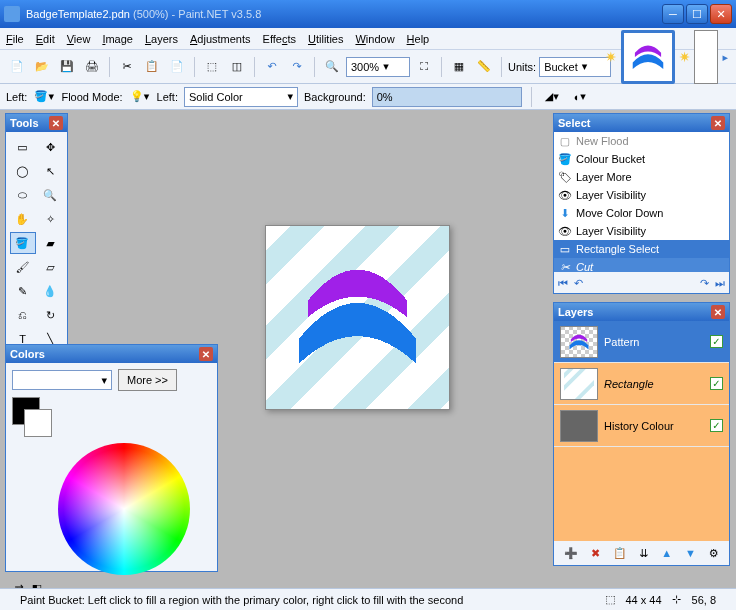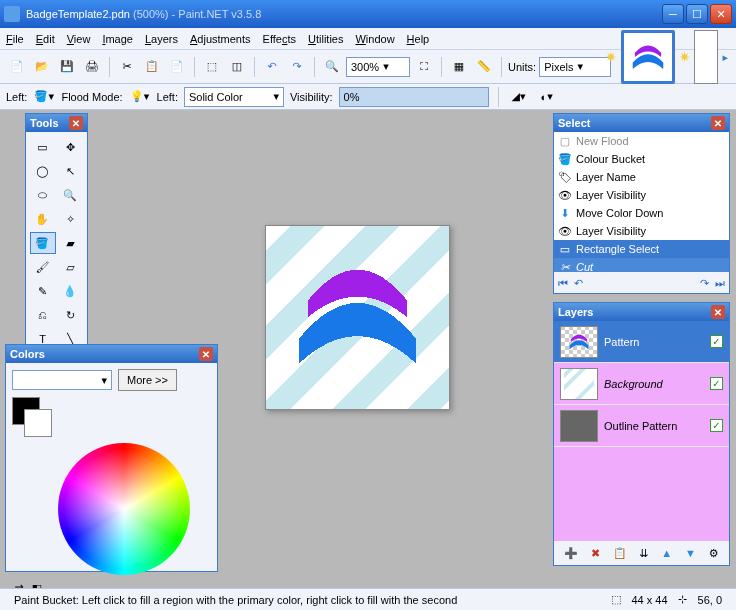--- a/index.html
+++ b/index.html
@@ -31,49 +31,49 @@
 
 .thumb-box { position: absolute; top: 30px; right: 8px; display: flex; align-items: center; gap: 4px; }
 .thumb { width: 54px; height: 54px; background: #fff; border: 3px solid #3a7ad0; border-radius: 2px; box-shadow: 0 0 0 1px #fff inset; }
 .thumb2 { width: 24px; height: 54px; background: #fff; border: 1px solid #888; }
 .star { color: #f8c838; font-size: 14px; }
 
 .panel { position: absolute; background: #f0f4fa; border: 1px solid #3a7ad0; }
 .panel-title { height: 18px; background: linear-gradient(to bottom,#5a9ae0,#2a6ac8); color: #fff; font-weight: bold; display: flex; align-items: center; justify-content: space-between; padding: 0 4px; }
 .panel-close { width: 14px; height: 14px; background: #c85040; color: #fff; display: flex; align-items: center; justify-content: center; cursor: pointer; font-size: 10px; border-radius: 2px; }
 
-.tools-panel { top: 113px; left: 5px; width: 63px; margin-left: 20px; }
+.tools-panel { top: 113px; left: 5px; width: 63px; }
 .tools-grid { display: grid; grid-template-columns: repeat(2, 26px); gap: 2px; padding: 4px 3px; justify-content: center; }
 .tool { width: 26px; height: 22px; display: flex; align-items: center; justify-content: center; border: 1px solid transparent; cursor: pointer; }
 .tool.active { background: #c8e0f8; border: 1px solid #4080d0; }
 
 .colors-panel { top: 344px; left: 5px; width: 213px; height: 228px; }
 .colors-body { padding: 6px; }
 .color-wheel { width: 132px; height: 132px; border-radius: 50%; background: conic-gradient(red,yellow,lime,cyan,blue,magenta,red); position: relative; margin: 6px 0 0 46px; }
 .color-wheel::after { content:""; position:absolute; inset:0; border-radius:50%; background: radial-gradient(circle,#fff 0%, transparent 65%); }
 .swatch { display: inline-block; width: 28px; height: 28px; border: 1px solid #888; }
 .palette { display: flex; margin-top: 8px; }
 .palette div { width: 10px; height: 10px; }
 
 .history-panel { top: 113px; right: 6px; width: 177px; height: 181px; }
 .history-list { height: 140px; overflow: hidden; background: #fff; }
 .hist-item { height: 18px; display: flex; align-items: center; padding: 0 4px; gap: 4px; cursor: pointer; }
 .hist-item.sel { background: #3a7ad0; color: #fff; }
 .hist-item.cut { background: #4a88d8; color: #fff; font-style: italic; }
 .hist-actions { height: 22px; display: flex; align-items: center; padding: 0 4px; gap: 6px; }
 
 .layers-panel { top: 302px; right: 6px; width: 177px; height: 264px; }
-.layers-list { background: #f0abfc; height: 220px; overflow: hidden; }
+.layers-list { background: #fdba74; height: 220px; overflow: hidden; }
 .layer-item { height: 42px; display: flex; align-items: center; padding: 0 6px; gap: 6px; border-bottom: 1px solid #e8e8e8; cursor: pointer; }
 .layer-item.sel { background: #3a7ad0; color: #fff; }
 .layer-thumb { width: 38px; height: 32px; background: #fff; border: 1px solid #888; flex-shrink: 0; }
 .layer-chk { width: 13px; height: 13px; border: 1px solid #3a9a3a; background: #fff; display: flex; align-items: center; justify-content: center; color: #1a8a1a; font-size: 10px; }
 .layers-actions { height: 24px; display: flex; align-items: center; justify-content: space-around; padding: 0 4px; }
 
-.statusbar { position: absolute; bottom: 0; left: 0; right: 0; height: 22px; background: #f0f4fa; border-top: 1px solid #b8c8e0; display: flex; align-items: center; padding: 0 14px; gap: 8px; }
+.statusbar { position: absolute; bottom: 0; left: 0; right: 0; height: 22px; background: #f0f4fa; border-top: 1px solid #b8c8e0; display: flex; align-items: center; padding: 0 20px; gap: 8px; }
 .statusbar .fill { flex: 1; }
 .iconbox { width: 14px; height: 14px; display:inline-flex; align-items:center; justify-content:center; }
 
 svg { display: block; }
 </style>
 </head>
 <body>
 
 <div class="titlebar">
   <div class="icon"></div>
@@ -152,36 +152,36 @@
   <div class="sep"></div>
   <div class="tbtn">
       <span>▦</span>
     </div>
   <div class="tbtn">
       <span>📏</span>
     </div>
   <div class="sep"></div>
   <span>Units:</span>
   <div class="combo" style="width:72px">
-      <span>Pixels</span>
+      <span>Bucket</span>
       <span class="arrow">▾</span>
     </div>
 </div>
 
 <div class="subbar">
   <span>Left:</span>
   <div class="tbtn"><span style="color:#2a6ac8">🪣</span>▾</div>
   <span>Flood Mode:</span>
   <div class="tbtn"><span>💡</span>▾</div>
   <span>Left:</span>
-  <div class="combo" style="width:100px">
+  <div class="combo" style="width:114px">
       <span>Solid Color</span>
       <span class="arrow" style="margin-left:auto">▾</span>
     </div>
-  <span>Visibility:</span>
+  <span>Background:</span>
   <div class="combo" style="width:150px;background:linear-gradient(to right,#fff 0%,#fff 0%,#c0d8f0 0%,#c0d8f0 100%)">
       <span>0%</span>
     </div>
   <div class="sep"></div>
   <div class="tbtn"><span>◢</span>▾</div>
   <div class="tbtn"><span>◐</span>▾</div>
 </div>
 
 <div class="workspace">
   <div class="canvas-area">
@@ -300,21 +300,21 @@
     <div class="hist-item" style="color:#888">
         <span class="iconbox">▢</span>
         <span>New Flood</span>
       </div>
     <div class="hist-item">
         <span class="iconbox">🪣</span>
         <span>Colour Bucket</span>
       </div>
     <div class="hist-item">
         <span class="iconbox">🏷</span>
-        <span>Layer Name</span>
+        <span>Layer More</span>
       </div>
     <div class="hist-item">
         <span class="iconbox">👁</span>
         <span>Layer Visibility</span>
       </div>
     <div class="hist-item">
         <span class="iconbox" style="color:#2a8ae0">⬇</span>
         <span>Move Color Down</span>
       </div>
     <div class="hist-item">
@@ -359,40 +359,40 @@
       <div class="layer-thumb">
           <svg width="36" height="30" viewBox="0 0 44 44">
             <rect width="44" height="44" fill="#fff"></rect>
             <g fill="#c8e8ef">
               <polygon points="0,6 6,0 14,0 0,14"></polygon>
               <polygon points="0,24 24,0 32,0 0,32"></polygon>
               <polygon points="16,44 44,16 44,24 24,44"></polygon>
             </g>
           </svg>
         </div>
-      <span style="flex:1;font-style:italic">Background</span>
+      <span style="flex:1;font-style:italic">Rectangle</span>
       <div class="layer-chk">✓</div>
     </div>
     <div class="layer-item">
       <div class="layer-thumb" style="background:#666"></div>
-      <span style="flex:1">Outline Pattern</span>
+      <span style="flex:1">History Colour</span>
       <div class="layer-chk">✓</div>
     </div>
   </div>
   <div class="layers-actions">
     <span style="color:#2a9a2a">➕</span>
     <span style="color:#c83020">✖</span>
     <span>📋</span>
     <span>⇊</span>
     <span style="color:#2a8ae0">▲</span>
     <span style="color:#2a8ae0">▼</span>
     <span>⚙</span>
   </div>
 </div>
 
 <div class="statusbar">
   <span>Paint Bucket: Left click to fill a region with the primary color, right click to fill with the second</span>
   <span class="fill"></span>
   <span class="iconbox">⬚</span>
   <span>44 x 44</span>
   <span class="iconbox">⊹</span>
-  <span>56, 0</span>
+  <span>56, 8</span>
 </div>
 
 </body></html>

